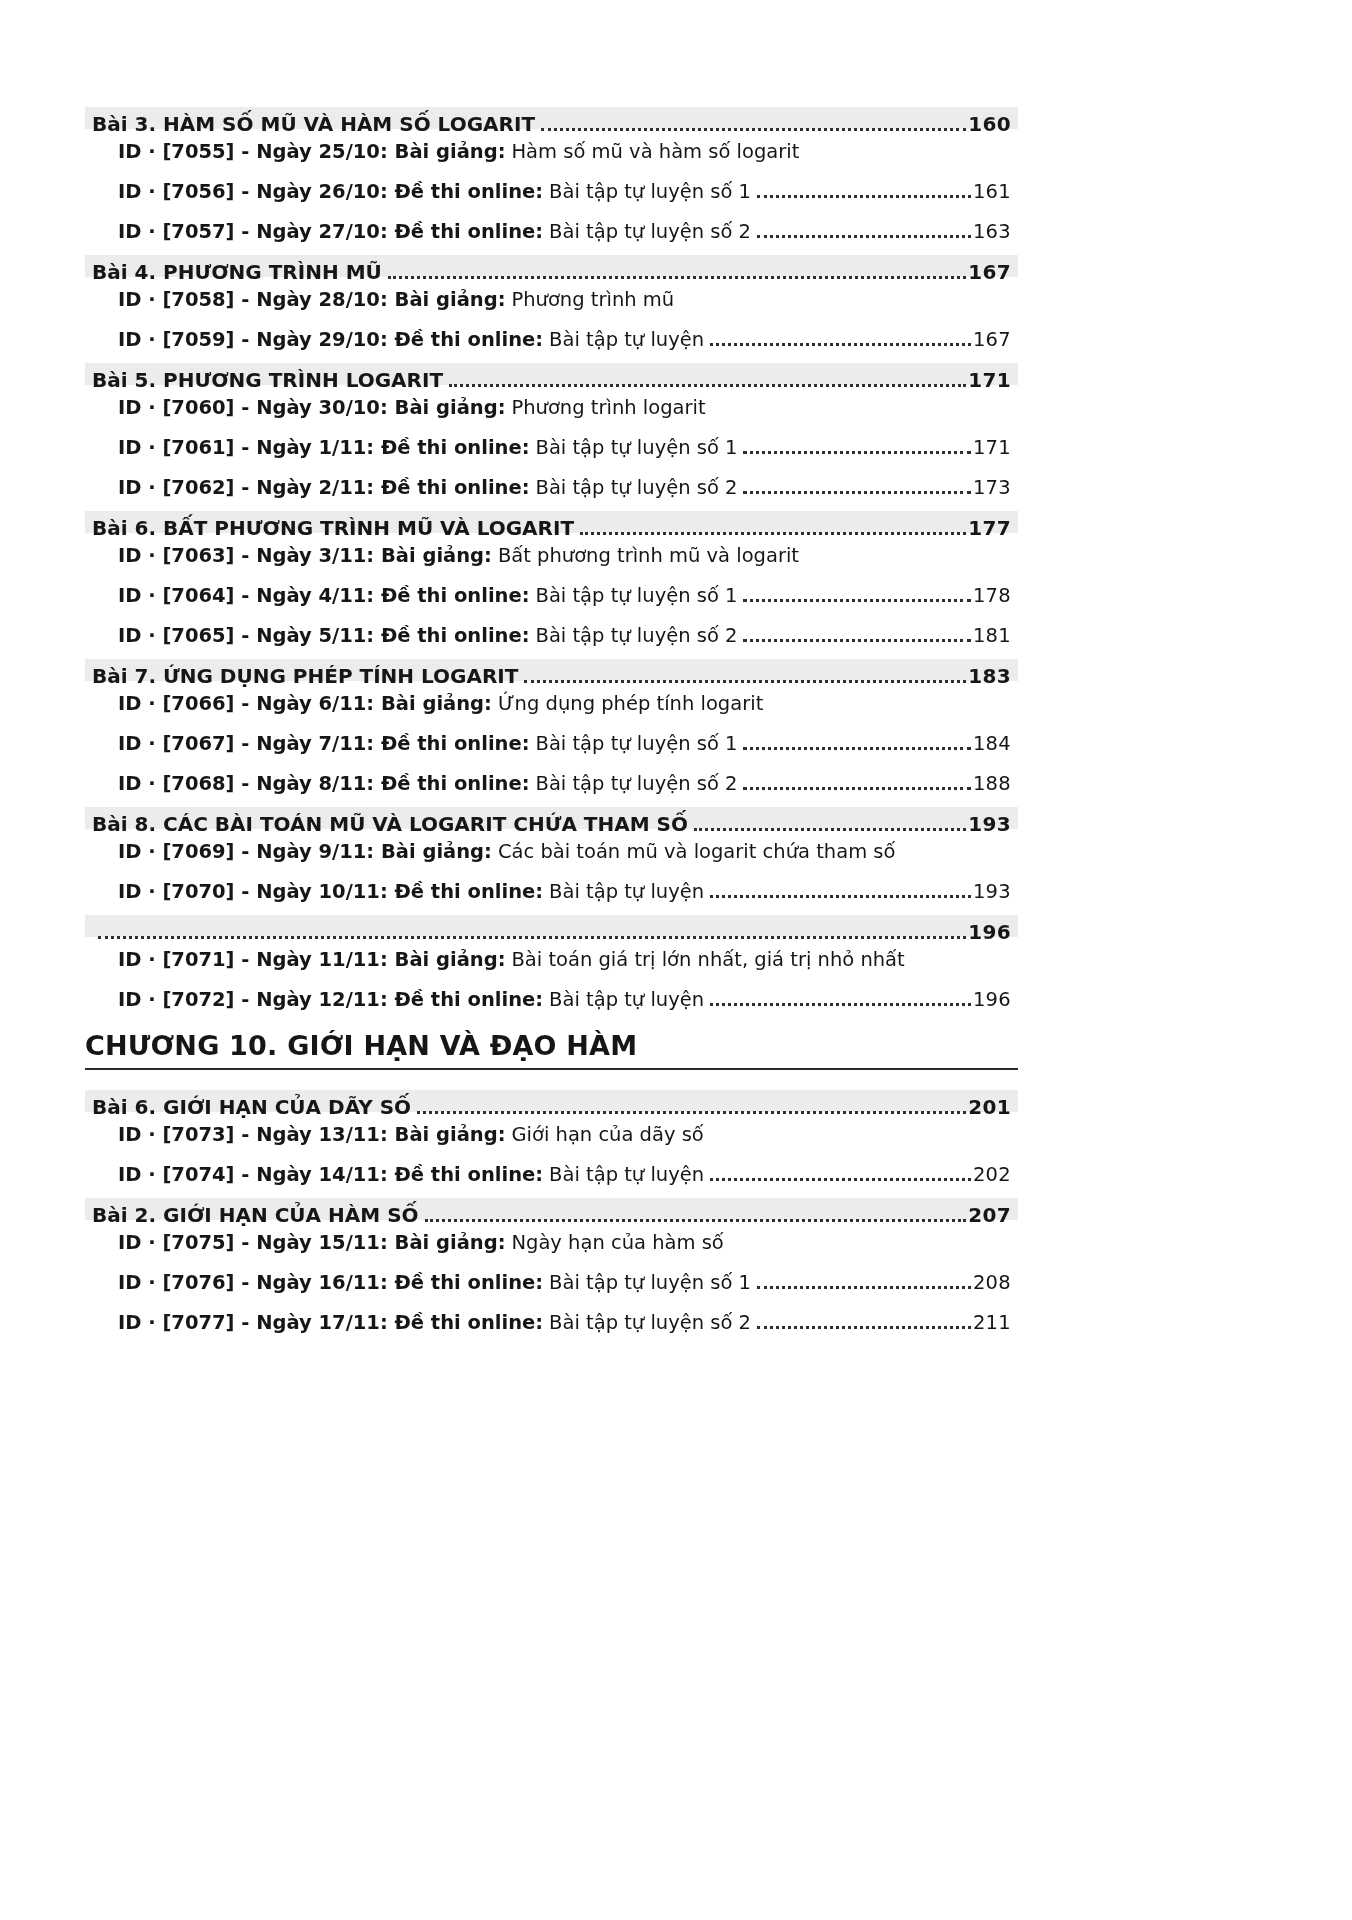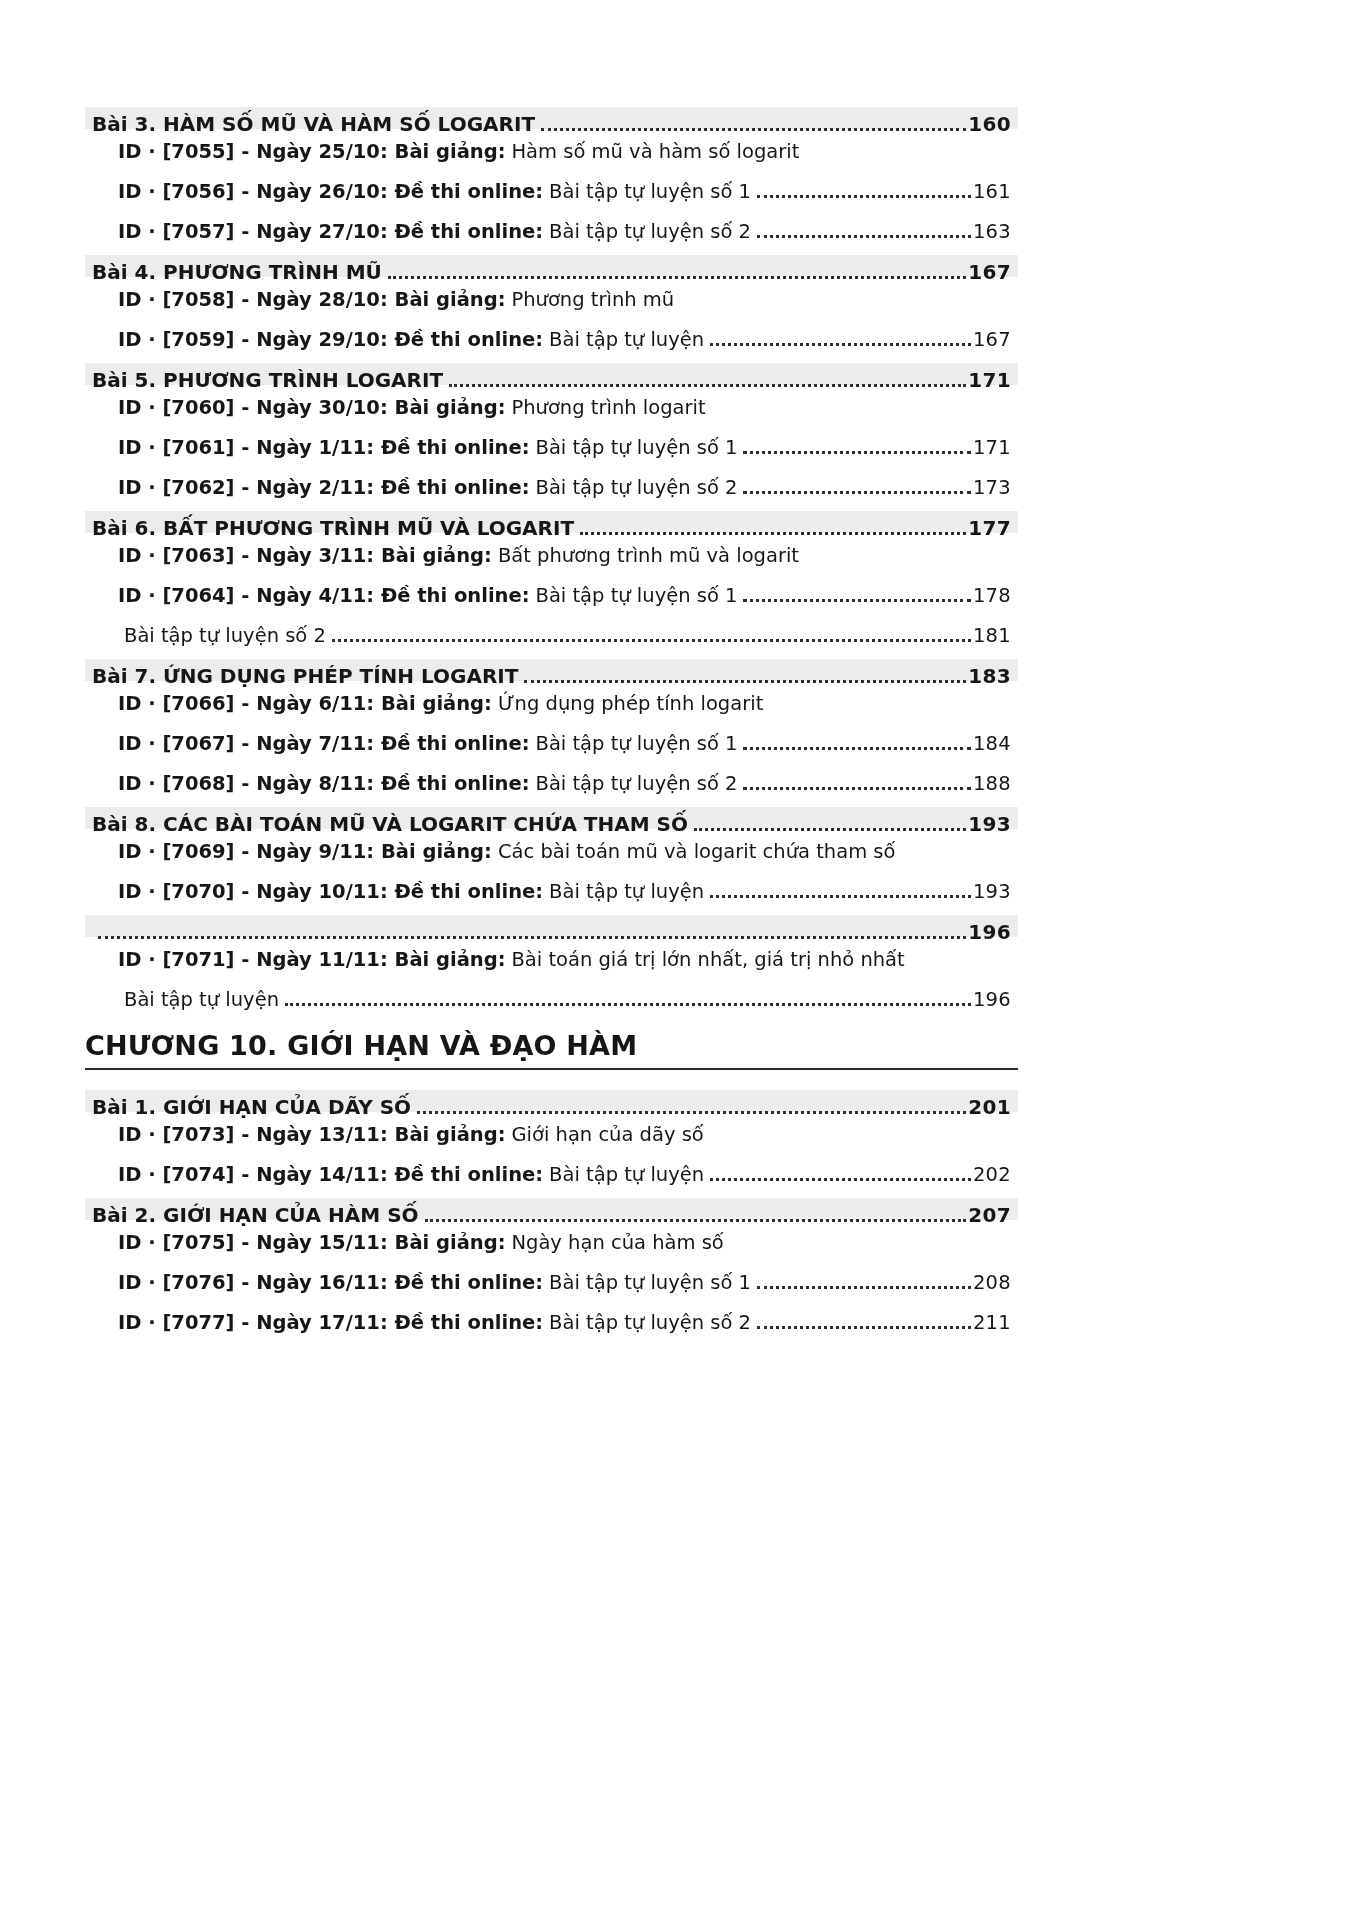--- a/index.html
+++ b/index.html
@@ -141,20 +141,21 @@
     <span class="item-title">Bất phương trình mũ và logarit</span>
 
   </div>
       <div class="row row-item">
     <span class="item-bold">ID · [7064] - Ngày 4/11: Đề thi online:</span>
     <span class="item-title">Bài tập tự luyện số 1</span>
     <span class="leader"></span>
     <span class="page-num">178</span>
   </div>
       <div class="row row-item">
+    <span class="item-bold">ID · [7065] - Ngày 5/11: Đề thi online:</span>
     <span class="item-title">Bài tập tự luyện số 2</span>
     <span class="leader"></span>
     <span class="page-num">181</span>
   </div>
       <div class="row row-section">
     <span class="sec-title">Bài 7. ỨNG DỤNG PHÉP TÍNH LOGARIT</span>
     <span class="leader"></span>
     <span class="page-num">183</span>
   </div>
       <div class="row row-item">
@@ -193,30 +194,31 @@
       <div class="row row-section">
     <span class="leader"></span>
     <span class="page-num">196</span>
   </div>
       <div class="row row-item">
     <span class="item-bold">ID · [7071] - Ngày 11/11: Bài giảng:</span>
     <span class="item-title">Bài toán giá trị lớn nhất, giá trị nhỏ nhất</span>
 
   </div>
       <div class="row row-item">
+    <span class="item-bold">ID · [7072] - Ngày 12/11: Đề thi online:</span>
     <span class="item-title">Bài tập tự luyện</span>
     <span class="leader"></span>
     <span class="page-num">196</span>
   </div>
       <div class="chapter">
     <div class="chapter-title">CHƯƠNG 10. GIỚI HẠN VÀ ĐẠO HÀM</div>
     <div class="chapter-rule"></div>
   </div>
       <div class="row row-section">
-    <span class="sec-title">Bài 1. GIỚI HẠN CỦA DÃY SỐ</span>
+    <span class="sec-title">Bài 6. GIỚI HẠN CỦA DÃY SỐ</span>
     <span class="leader"></span>
     <span class="page-num">201</span>
   </div>
       <div class="row row-item">
     <span class="item-bold">ID · [7073] - Ngày 13/11: Bài giảng:</span>
     <span class="item-title">Giới hạn của dãy số</span>
 
   </div>
       <div class="row row-item">
     <span class="item-bold">ID · [7074] - Ngày 14/11: Đề thi online:</span>

